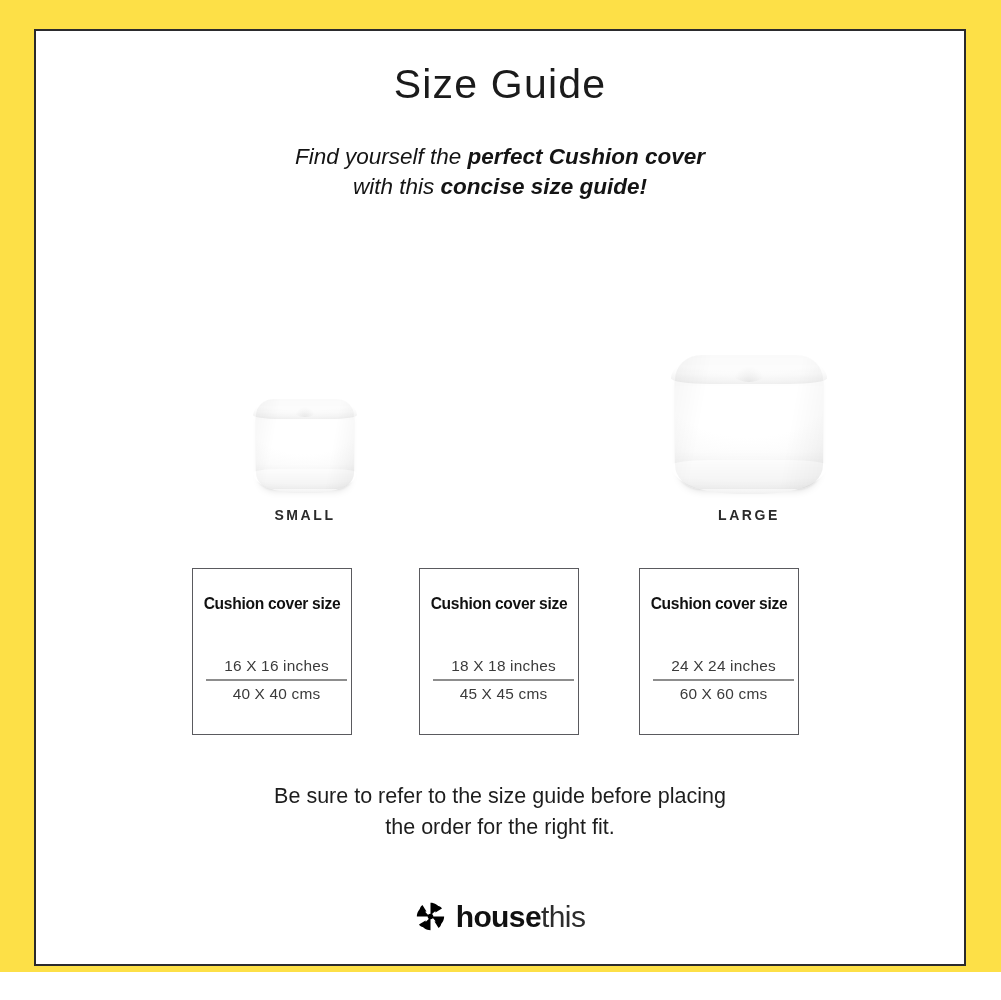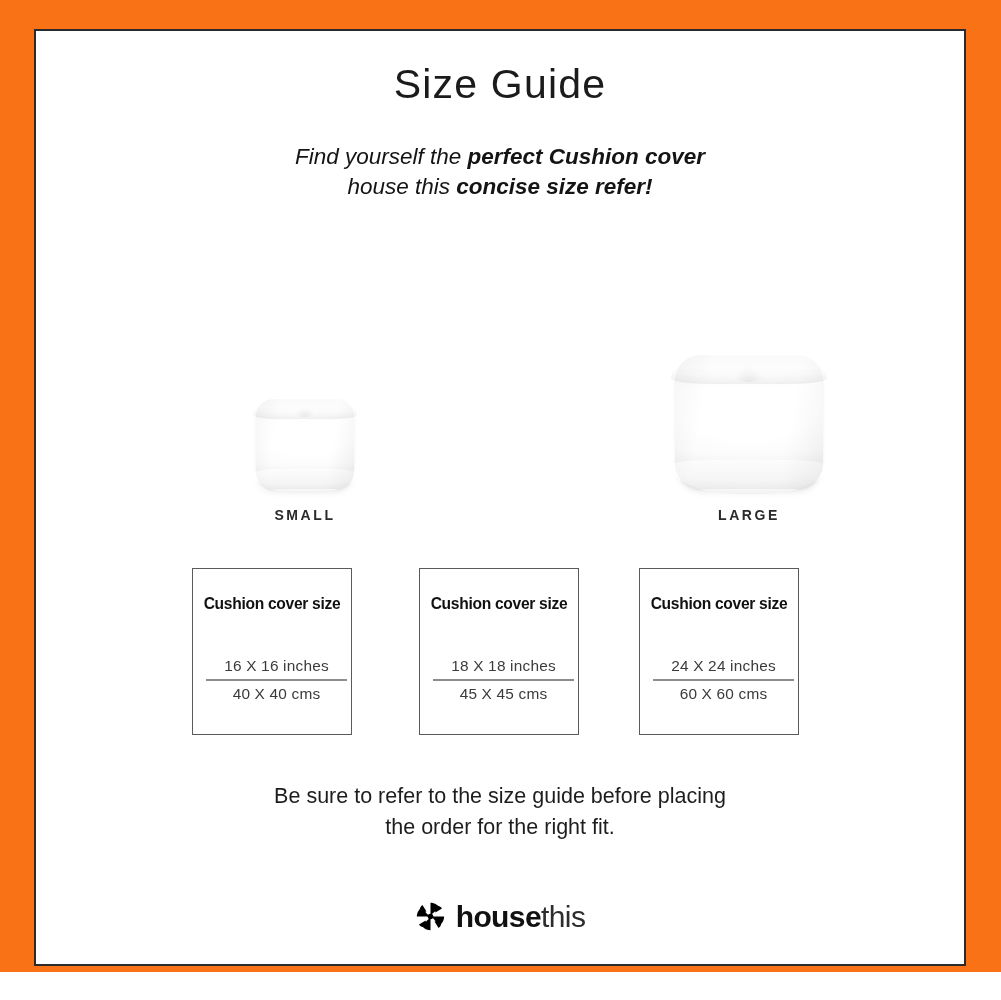--- a/index.html
+++ b/index.html
@@ -12,21 +12,21 @@
     height: 1000px;
     font-family: "Liberation Sans", sans-serif;
     color: #1a1a1a;
     overflow: hidden;
   }
 
   .page {
     position: relative;
     width: 1001px;
     height: 972px;
-    background: #f97316;
+    background: #fde047;
   }
 
   
   .frame {
     position: absolute;
     left: 34px;
     top: 29px;
     width: 932px;
     height: 937px;
     border: 2px solid #2b2b2d;
@@ -247,21 +247,21 @@
 </head>
 <body>
 
 <div class="page">
   <div class="frame">
 
     <div class="title">Size Guide</div>
 
     <div class="subtitle">
       <div><span>Find yourself the </span><span class="em">perfect Cushion cover</span></div>
-      <div><span>house this </span><span class="em">concise size refer!</span></div>
+      <div><span>with this </span><span class="em">concise size guide!</span></div>
     </div>
 
     <div class="pillow-row">
 
       <div class="pillow-col c0">
         <div class="pillow-stage">
           <div class="pillow pillow-s">
             <div class="pillow-inner"></div>
             <div class="pillow-seam"></div>
           </div>

